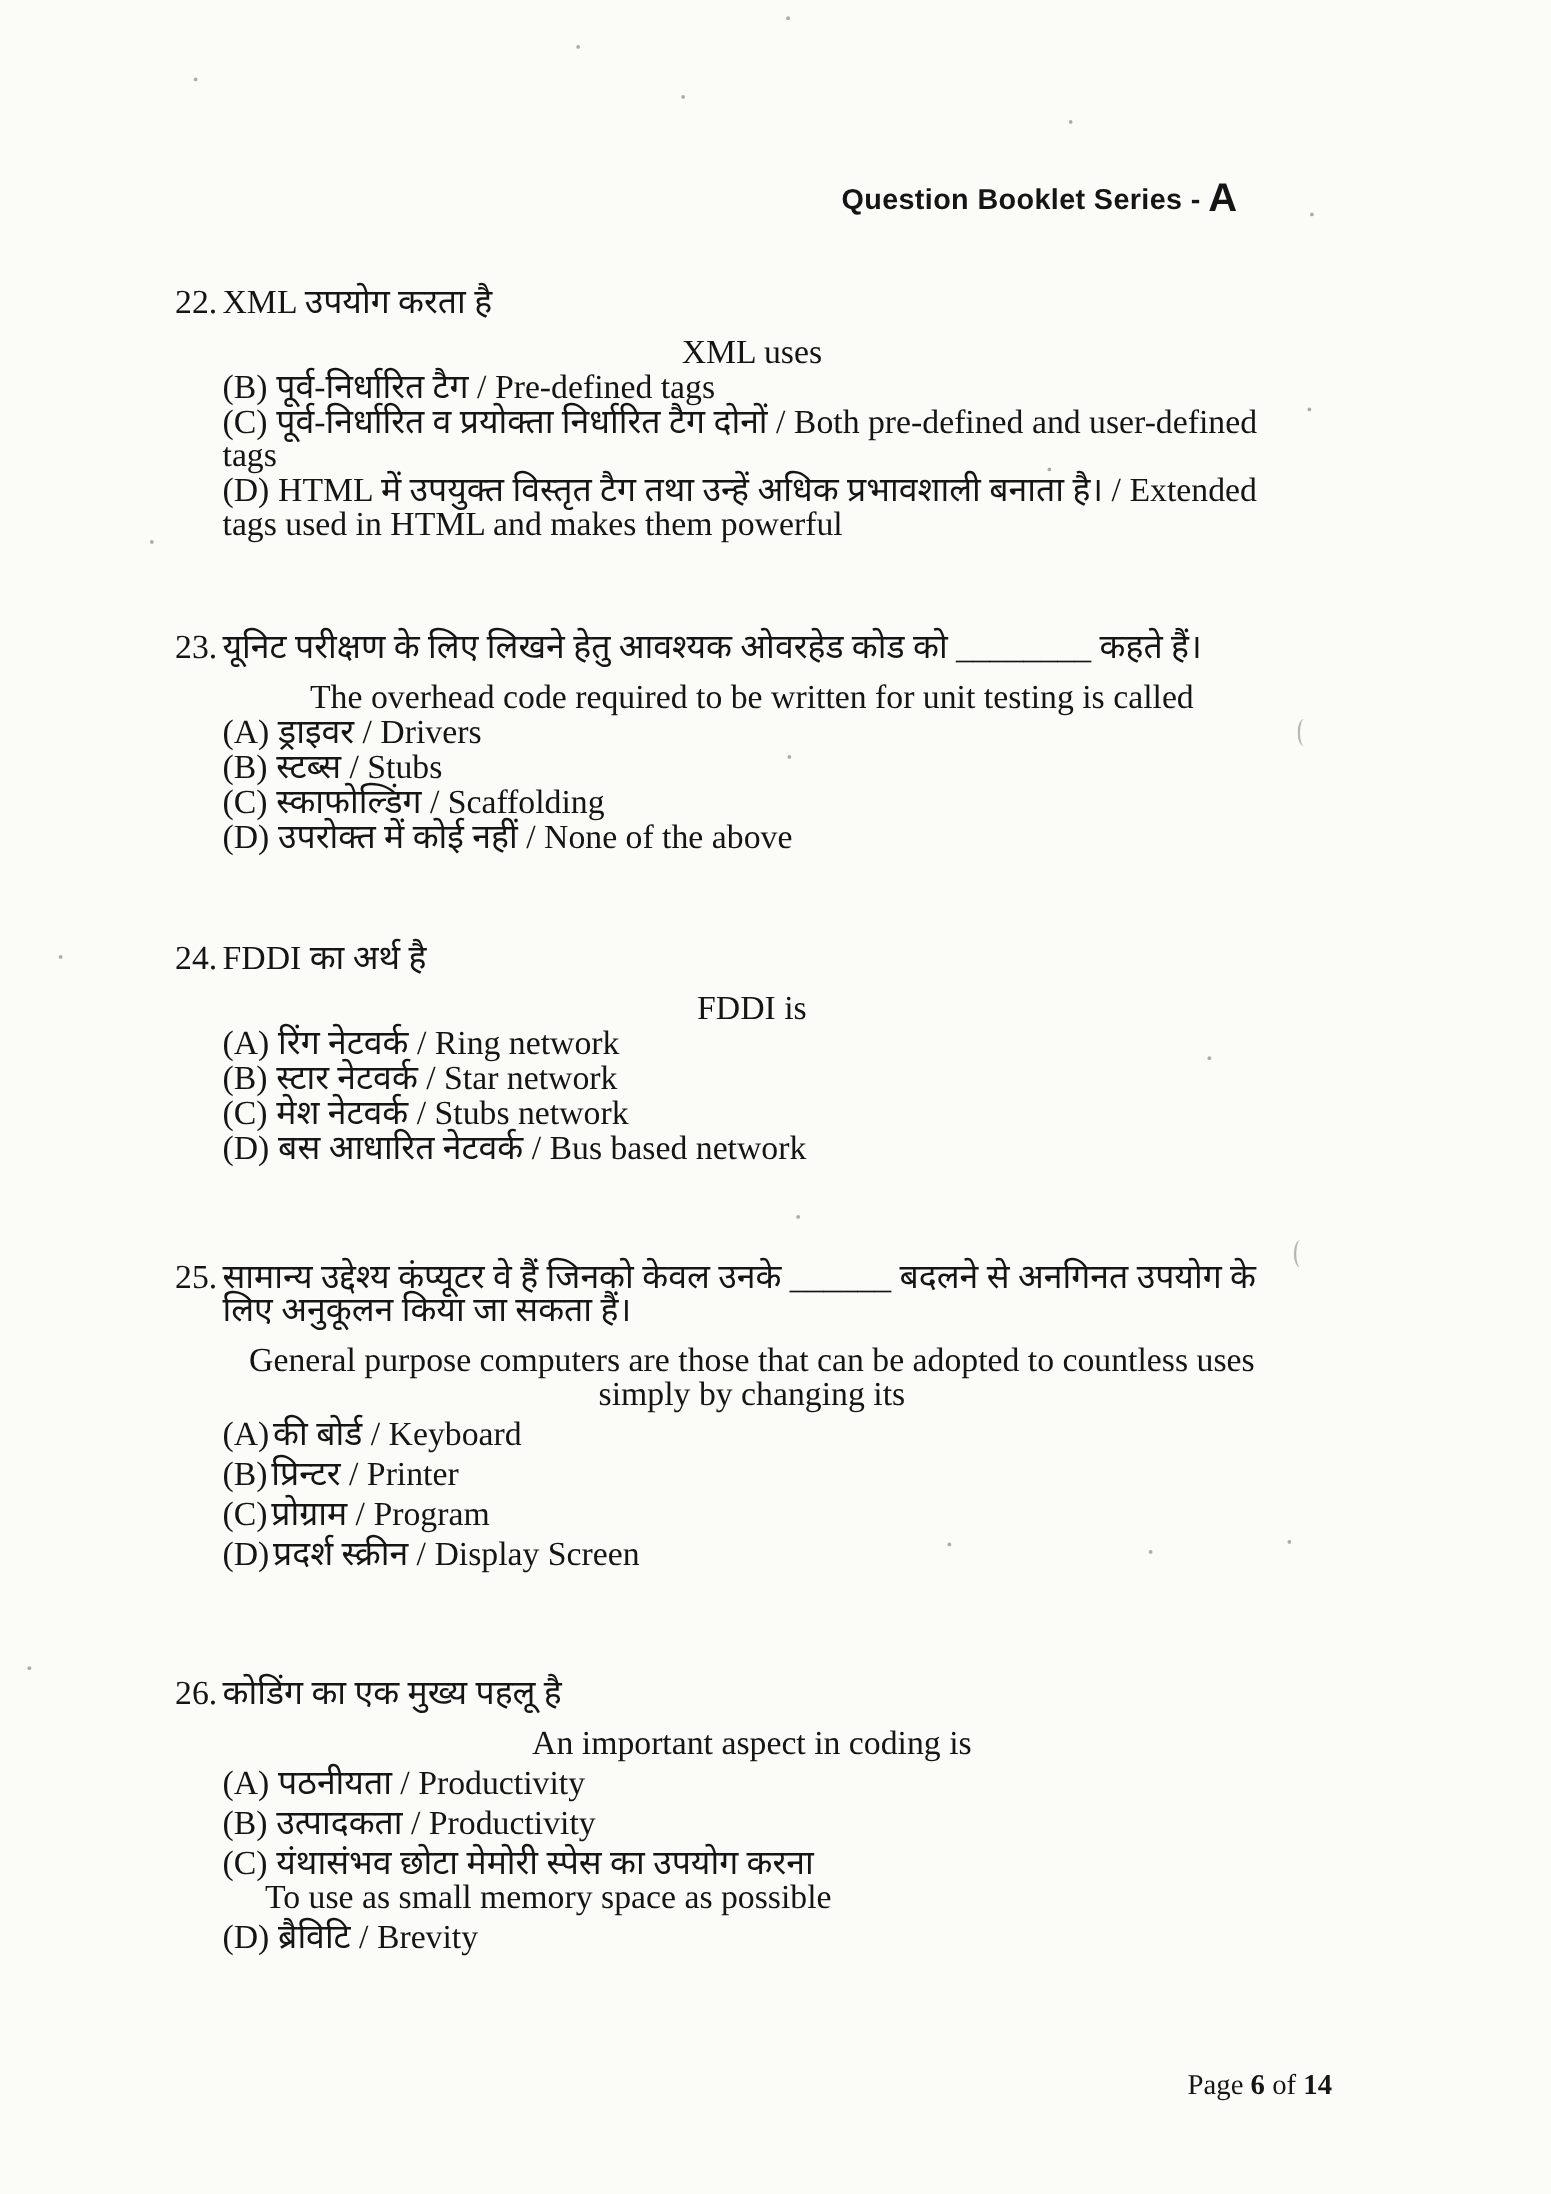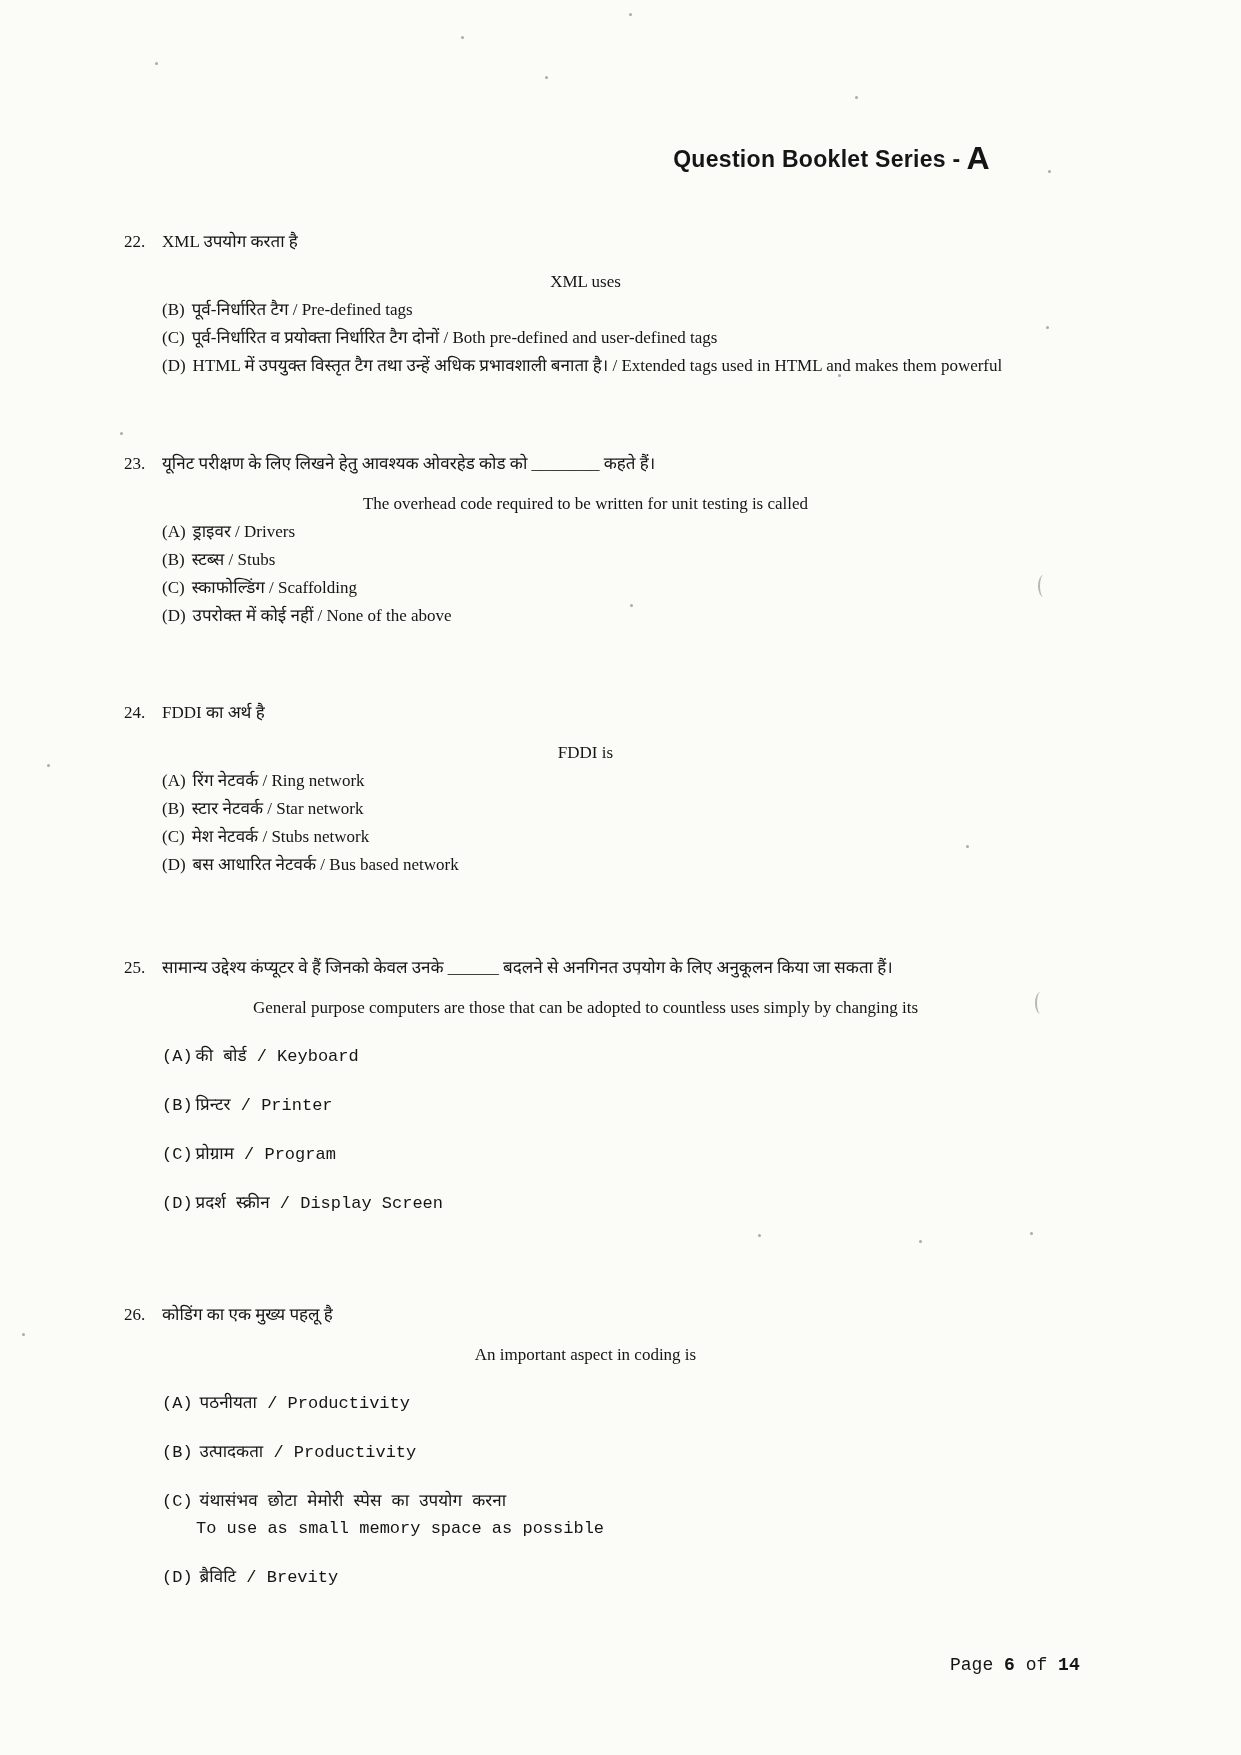--- a/index.html
+++ b/index.html
@@ -28,53 +28,52 @@
     margin-left: 20px;
   }
   .booklet-header .series-letter {
     font-size: 32px;
     margin-left: 6px;
     vertical-align: -2px;
   }
   
   .questions {
     position: absolute;
-    left: 124px;
+    left: 140px;
     top: 228px;
     width: 885px;
-    font-size: 17px;
+    font-size: 27px;
     line-height: 27px;
   }
   .question {
     position: relative;
     padding-left: 38px;
   }
   .question .qnum {
     position: absolute;
     left: 0;
     top: 0;
   }
   .q22 { margin-bottom: 71px; }
   .q23 { margin-bottom: 70px; }
   .q24 { margin-bottom: 76px; }
   .q25 { margin-bottom: 84px; }
   .stem-en { margin-top: 13px; text-align: center; }
   .option { margin-top: 1px; }
-  .q25 .option, .q26 .option { margin-top: 22px; font-family: Liberation Mono, monospace; }
+  .q25 .option, .q26 .option { margin-top: 5px; }
   .option .opt-label { margin-right: 7px; }
   .q25 .option .opt-label { margin-right: 3px; }
   .option .opt-line2 { margin-left: 34px; }
   
   .page-footer {
     position: absolute;
     top: 1655px;
     left: 950px;
-    font-size: 18px;
+    font-size: 23px;
     white-space: nowrap;
-    font-family: Liberation Mono, monospace;
   }
   .page-footer .pg-num { font-weight: bold; }
   
   .scan-speck {
     position: absolute;
     width: 3px;
     height: 3px;
     border-radius: 50%;
     background: #6a6a6a;
     opacity: 0.55;

